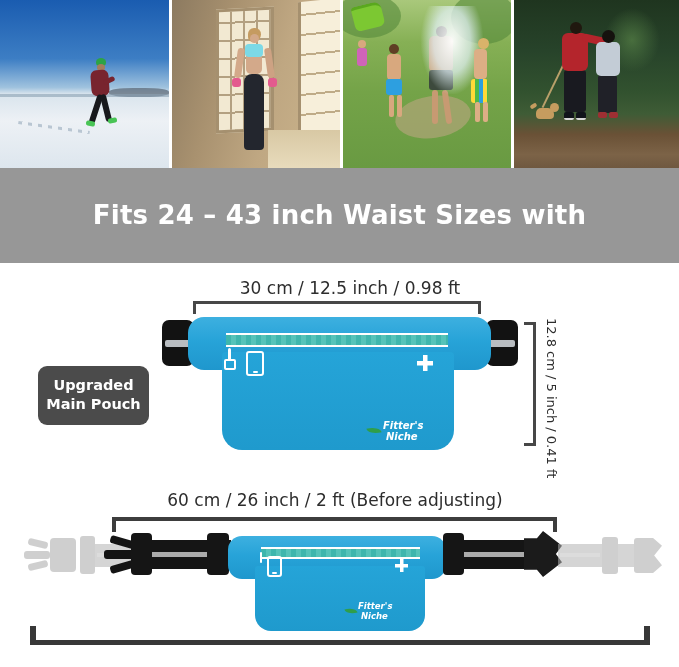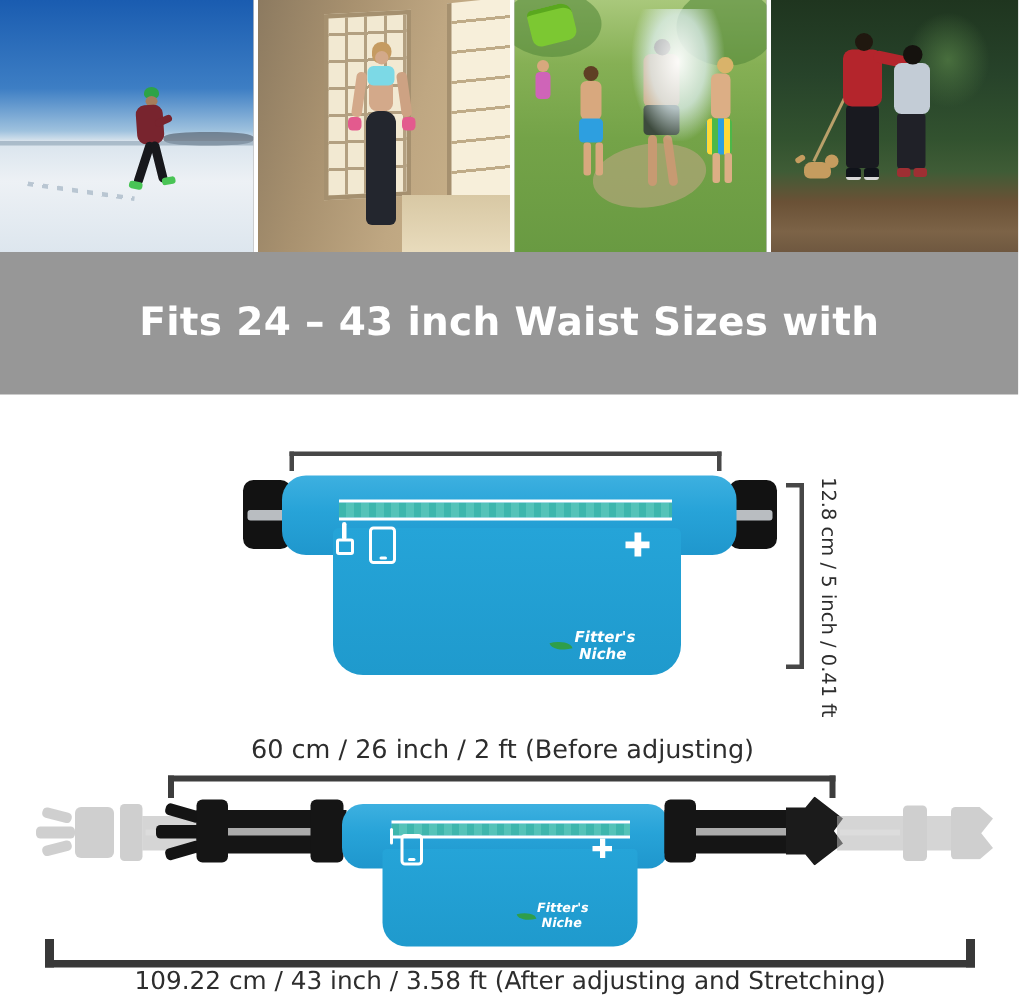--- a/index.html
+++ b/index.html
@@ -224,40 +224,45 @@
     <div class="abs p4-wom-shoe2"></div>
     <div class="abs p4-dog-body"></div>
     <div class="abs p4-dog-head"></div>
     <div class="abs p4-dog-tail"></div>
   </div>
 
   <div id="band" class="abs">
     <div class="headline">Fits 24 – 43 inch Waist Sizes with</div>
   </div>
 
+  <div id="dim-top" class="abs dim">30 cm / 12.5 inch / 0.98 ft</div>
   <div id="br-top" class="abs"></div>
 
   <div class="abs clip" style="left:162px;top:320px;width:32px;height:46px;"></div>
   <div class="abs clip-stripe" style="left:165px;top:340px;width:26px;height:7px;"></div>
   <div class="abs clip" style="left:486px;top:320px;width:32px;height:46px;"></div>
   <div class="abs clip-stripe" style="left:489px;top:340px;width:26px;height:7px;"></div>
   <div class="abs band-blue" style="left:188px;top:317px;width:303px;height:53px;"></div>
   <div class="abs body-blue" style="left:222px;top:352px;width:232px;height:98px;"></div>
   <div class="abs zipper" style="left:226px;top:333px;width:222px;height:10px;"></div>
   <div class="abs zip-pull" style="left:228px;top:348px;height:12px;"></div>
   <div class="abs zip-tab" style="left:224px;top:359px;width:8px;height:7px;"></div>
   <div class="abs phone-ic" style="left:246px;top:351px;width:14px;height:21px;"></div>
   <div class="abs plus-ic" style="left:417px;top:355px;width:16px;height:16px;"></div>
   <div class="abs leaf" style="left:367px;top:427px;width:14px;height:7px;"></div>
   <div class="abs brand-txt" style="left:383px;top:421px;font-size:10px;">Fitter's</div>
   <div class="abs brand-txt" style="left:386px;top:432px;font-size:10px;">Niche</div>
 
   <div id="br-right" class="abs"></div>
   <div id="dim-right" class="abs">12.8 cm / 5 inch / 0.41 ft</div>
 
+  <div id="badge" class="abs">
+    <div class="badge-line">Upgraded</div>
+    <div class="badge-line">Main Pouch</div>
+  </div>
 
   <div id="dim-before" class="abs dim">60 cm / 26 inch / 2 ft (Before adjusting)</div>
   <div id="br-mid" class="abs"></div>
 
   <div class="abs ghost" style="left:0;top:0;width:0;height:0;"></div>
   <div class="abs g-piece ghost" style="left:28px;top:540px;width:20px;height:7px;transform:rotate(14deg);"></div>
   <div class="abs g-piece ghost" style="left:24px;top:551px;width:26px;height:8px;"></div>
   <div class="abs g-piece ghost" style="left:28px;top:562px;width:20px;height:7px;transform:rotate(-14deg);"></div>
   <div class="abs g-piece ghost" style="left:50px;top:538px;width:26px;height:34px;border-radius:4px;"></div>
   <div class="abs g-piece ghost" style="left:80px;top:536px;width:15px;height:38px;"></div>
@@ -287,15 +292,14 @@
   <div class="abs adjuster" style="left:443px;top:533px;width:21px;height:42px;"></div>
   <div id="buckleR" class="abs" style="left:524px;top:531px;width:38px;height:46px;"></div>
 
   <div class="abs g-strap ghost" style="left:558px;top:544px;width:44px;height:23px;"></div>
   <div class="abs g-stripe ghost" style="left:560px;top:553px;width:40px;height:4px;"></div>
   <div class="abs g-piece ghost" style="left:602px;top:537px;width:16px;height:37px;"></div>
   <div class="abs g-strap ghost" style="left:618px;top:544px;width:16px;height:23px;"></div>
   <div id="g-end-r" class="abs g-piece ghost" style="left:634px;top:538px;width:28px;height:35px;"></div>
 
   <div id="br-bottom" class="abs"></div>
-  <div id="dim-after" class="abs dim">109.22 cm / 43 inch / 3.58 ft (After adjusting and Stretching)</div>
 
 </div>
 
 </body></html>

